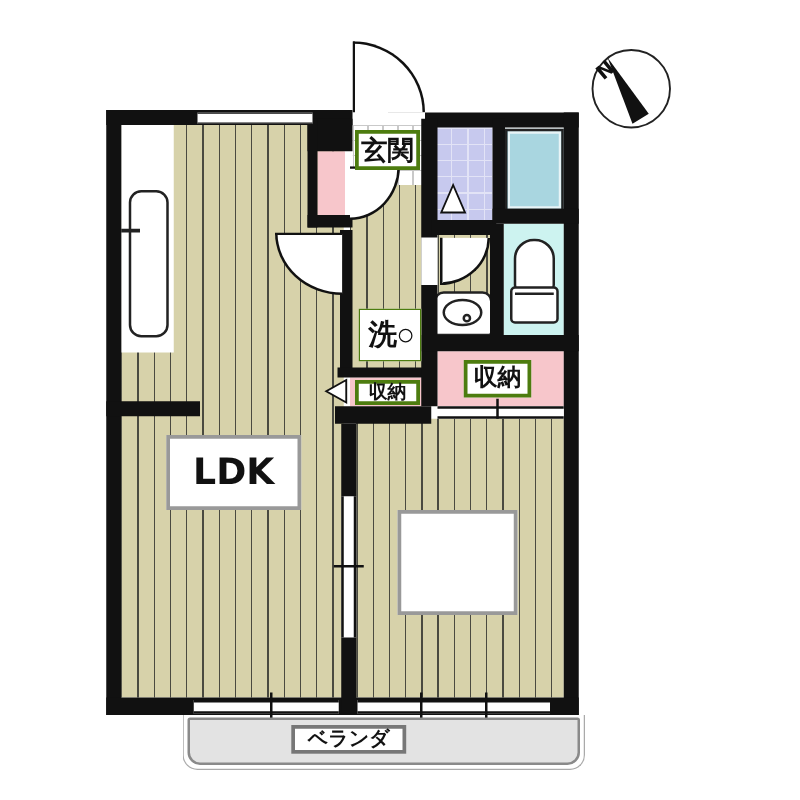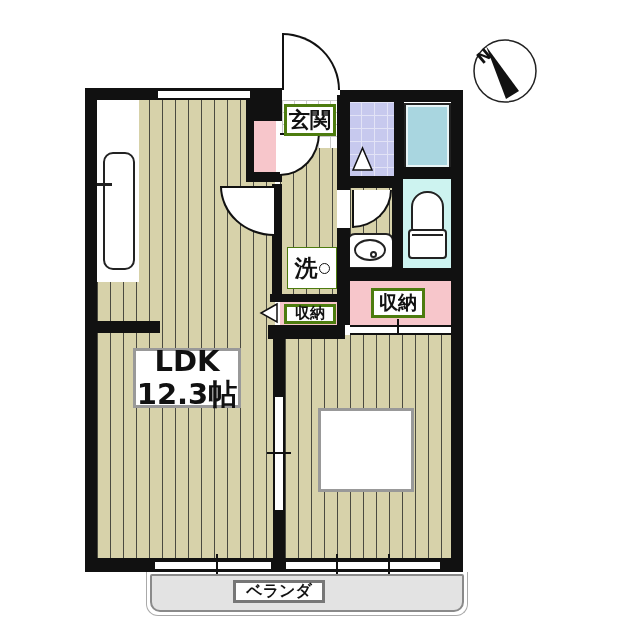--- a/index.html
+++ b/index.html
@@ -117,21 +117,20 @@
   <div class="lbl" style="left:284px;top:304px;width:52px;height:20px;font-size:15px;">
     <span>収納</span>
   </div>
 
   <div class="lbl" style="left:371px;top:288px;width:54px;height:30px;font-size:19px;">
     <span>収納</span>
   </div>
 
   <div class="lbl" style="left:133px;top:348px;width:108px;height:60px;font-size:29px;border-color:#999;">
     <span>LDK</span>
-    <span>12.3帖</span>
   </div>
 
   <div class="lbl" style="left:318px;top:408px;width:96px;height:84px;font-size:29px;border-color:#999;">
   </div>
 
   <div class="abs" style="left:146px;top:572px;width:322px;height:44px;border:1px solid #aaa;border-top:none;border-radius:0 0 12px 12px;"></div>
   <div class="abs" style="left:150px;top:574px;width:314px;height:38px;background:#e3e3e3;border:2px solid #8a8a8a;border-radius:2px 2px 10px 10px;"></div>
   <div class="lbl" style="left:233px;top:580px;width:92px;height:23px;font-size:16px;border-color:#777;">
     <span>ベランダ</span>
   </div>

